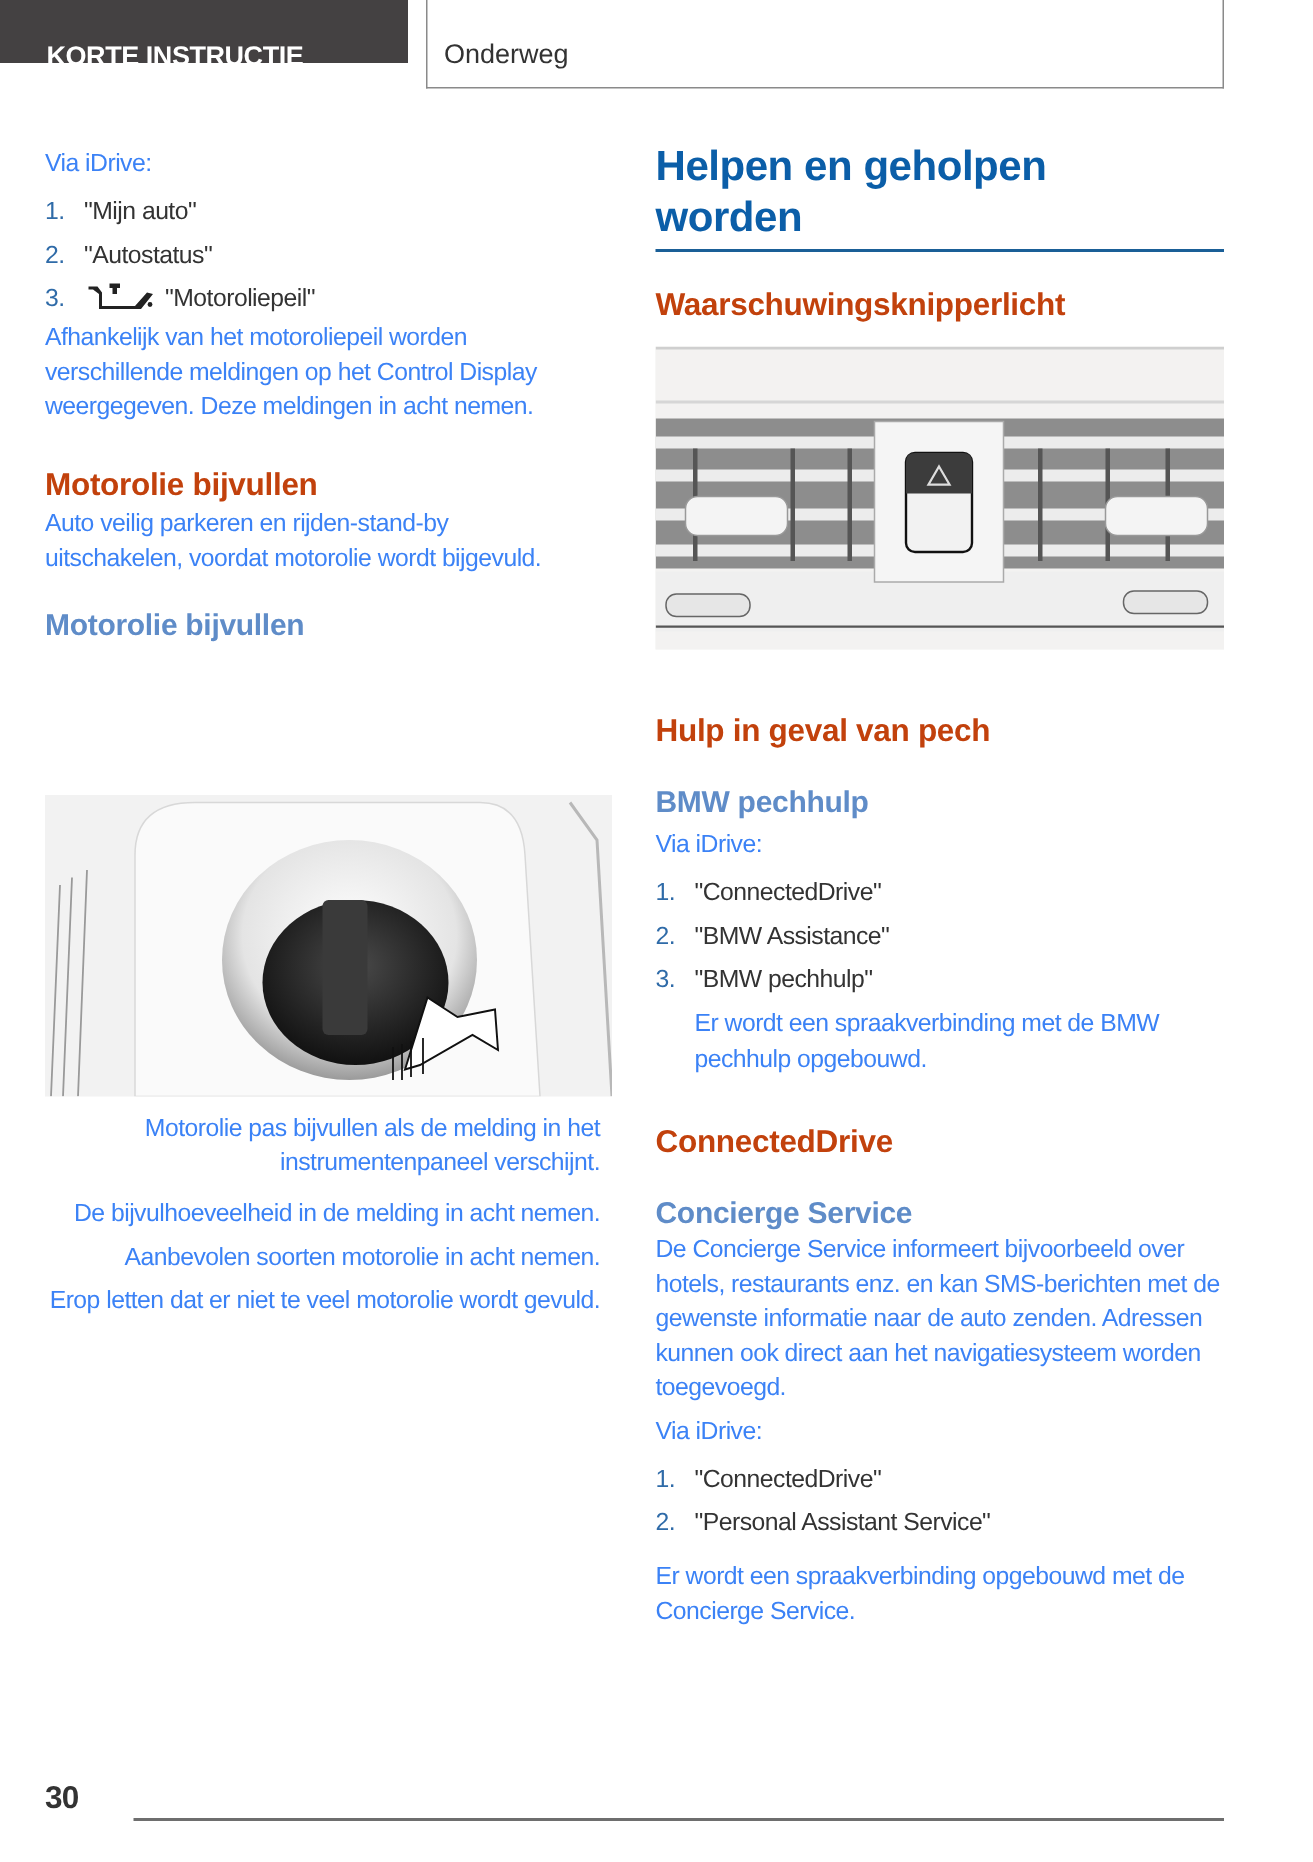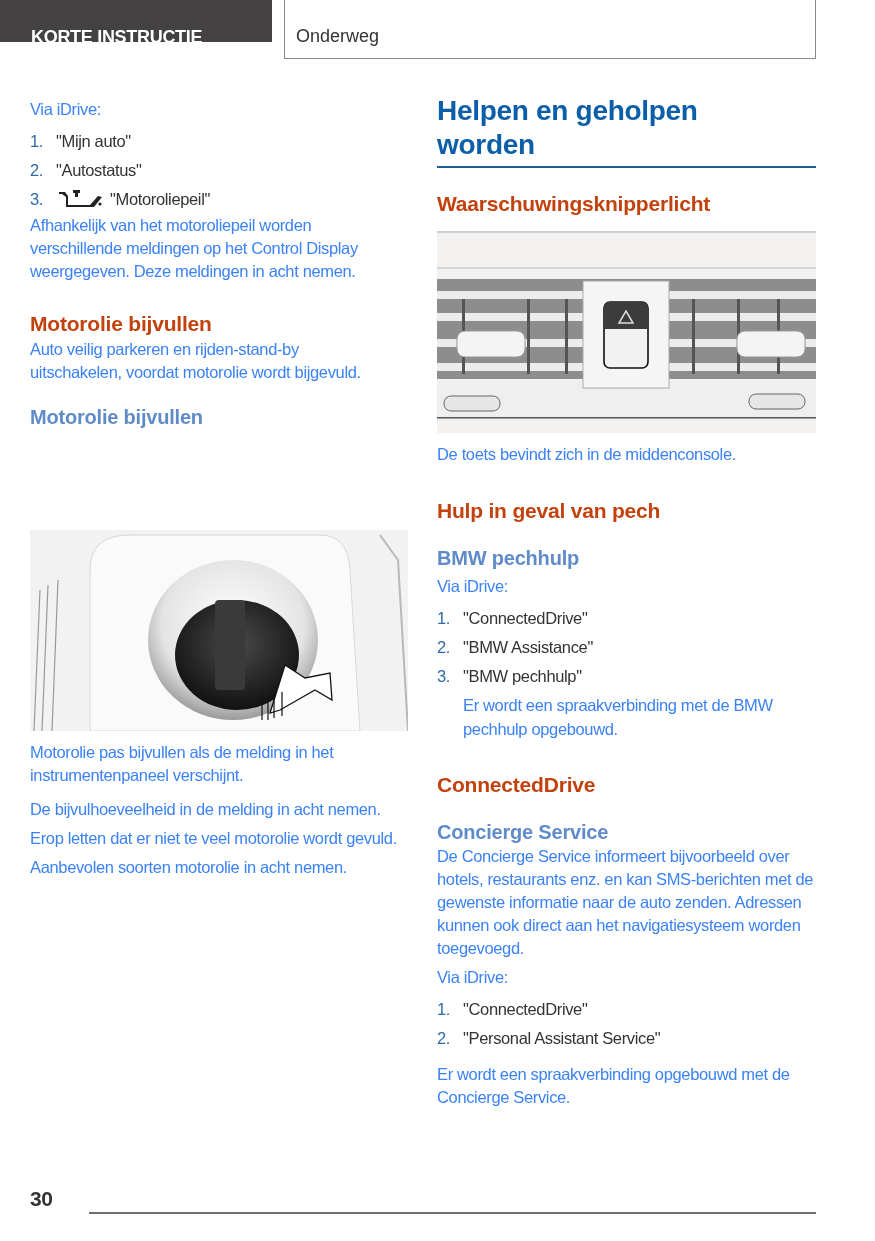--- a/index.html
+++ b/index.html
@@ -91,25 +91,25 @@
     <path d="M350 5 L368 30 L378 201" fill="none" stroke="#b8b8b8" stroke-width="2"></path>
     <path d="M10 60 L4 201 M18 55 L12 201 M28 50 L22 201" stroke="#999" stroke-width="1.2" fill="none"></path>
     <ellipse cx="203" cy="110" rx="85" ry="80" fill="url(#well)"></ellipse>
     <ellipse cx="207" cy="125" rx="62" ry="55" fill="url(#cap)"></ellipse>
     <rect x="185" y="70" width="30" height="90" rx="4" fill="#3a3a3a"></rect>
     <path d="M255 135 L275 148 L300 143 L302 170 L285 160 L250 180 L240 183 Z" fill="#fff" stroke="#111" stroke-width="1.3"></path>
     <path d="M232 168 L232 190 M238 166 L238 190 M244 164 L244 188 M252 162 L252 186" stroke="#111" stroke-width="1.2"></path>
   </svg>
 </div>
 
-<div class="col" style="left:30px; top:741px; width:370px;">
+<div class="col" style="left:30px; top:741px; width:370px;text-align:right;">
   <div class="p">Motorolie pas bijvullen als de melding in het instrumentenpaneel verschijnt.</div>
   <div class="p" style="margin-top:11px">De bijvulhoeveelheid in de melding in acht nemen.</div>
+  <div class="p" style="margin-top:6px">Aanbevolen soorten motorolie in acht nemen.</div>
   <div class="p" style="margin-top:6px">Erop letten dat er niet te veel motorolie wordt gevuld.</div>
-  <div class="p" style="margin-top:6px">Aanbevolen soorten motorolie in acht nemen.</div>
 </div>
 
 <div class="col col-right">
   <div class="h-main" style="width:320px">Helpen en geholpen worden</div>
   <div class="rule" style="margin-top:4px"></div>
   <div class="h-sec" style="margin-top:22px">Waarschuwingsknipperlicht</div>
 </div>
 
 <div class="img-box" style="left:437px; top:231px; width:379px; height:202px; background:#f0efee;">
   <svg width="379" height="202" viewBox="0 0 379 202">
@@ -138,21 +138,20 @@
     <rect x="7" y="165" width="56" height="15" rx="7" fill="#e6e6e6" stroke="#666"></rect>
     <rect x="312" y="163" width="56" height="15" rx="7" fill="#e6e6e6" stroke="#666"></rect>
     <rect x="146" y="50" width="86" height="107" fill="#f5f5f5" stroke="#aaa"></rect>
     <rect x="167" y="71" width="44" height="66" rx="6" fill="#f2f2f2" stroke="#111" stroke-width="1.6"></rect>
     <path d="M167 98 L167 77 Q167 71 173 71 L205 71 Q211 71 211 77 L211 98 Z" fill="#3c3c3c"></path>
     <path d="M189 80 L196 92 L182 92 Z" fill="none" stroke="#ddd" stroke-width="1.5"></path>
   </svg>
 </div>
 
 <div class="col" style="left:437px; top:443px; width:379px;">
-  <div class="p">De toets bevindt zich in de middenconsole.</div>
 
   <div class="h-sec" style="margin-top:31px">Hulp in geval van pech</div>
   <div class="h-sub" style="margin-top:20px">BMW pechhulp</div>
   <div class="p" style="margin-top:4px">Via iDrive:</div>
   <ul class="ol" style="margin-top:6px">
     <li>
       <span class="num">1.</span>
       <span>"ConnectedDrive"</span>
     </li>
     <li>

